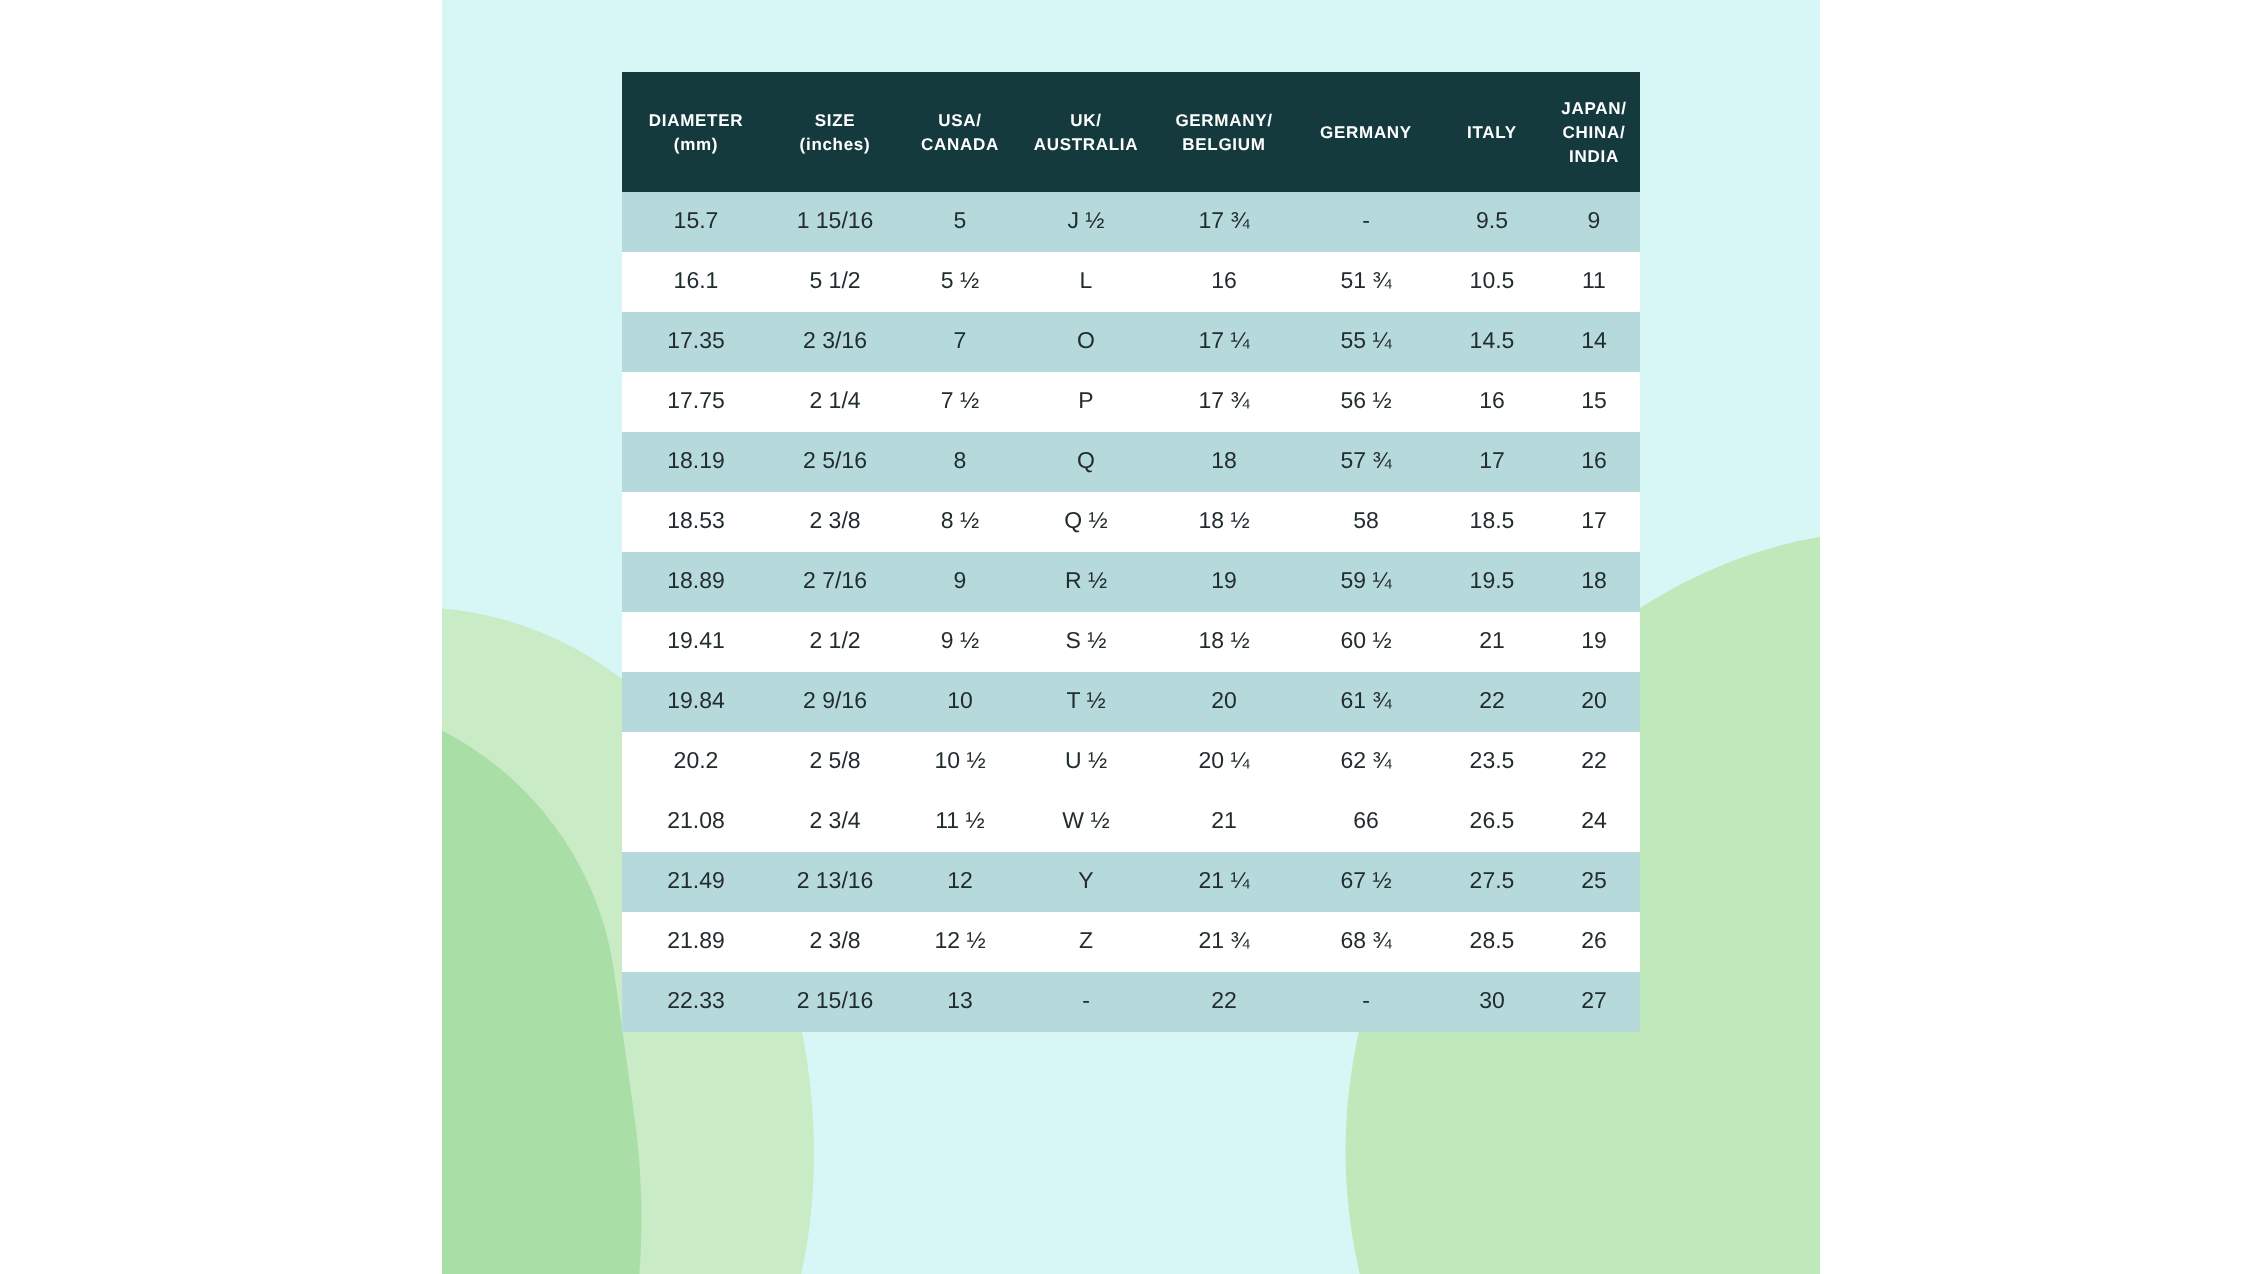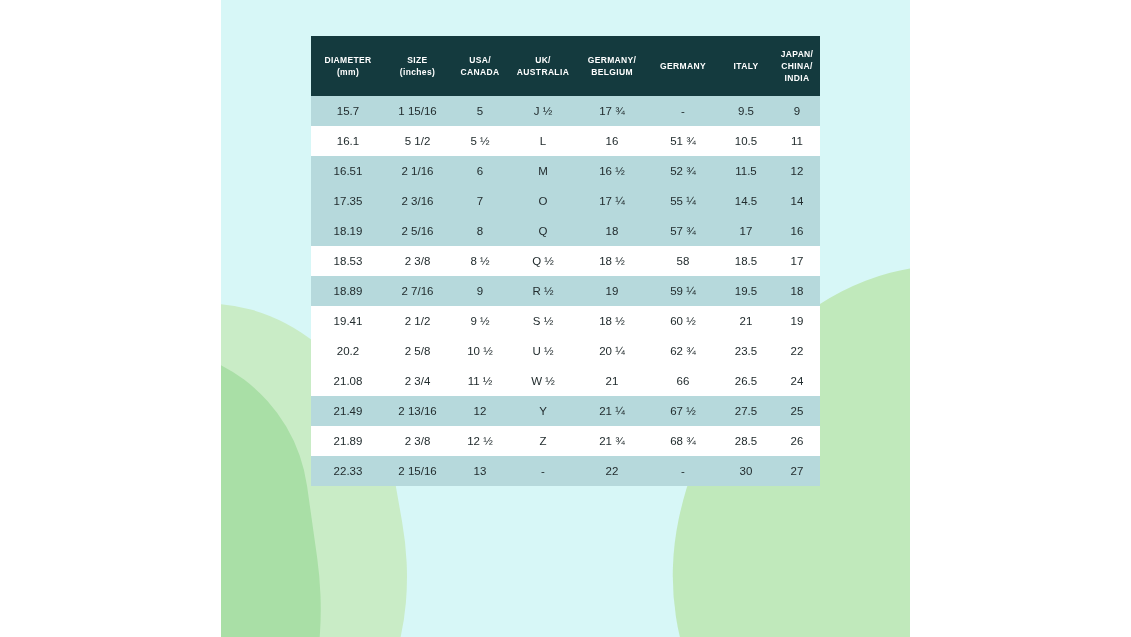--- a/index.html
+++ b/index.html
@@ -192,39 +192,39 @@
               <td>16.1</td>
               <td>5 1/2</td>
               <td>5 ½</td>
               <td>L</td>
               <td>16</td>
               <td>51 ¾</td>
               <td>10.5</td>
               <td>11</td>
             </tr>
             <tr class="even">
-              <td>16.51</td>
-              <td>2 1/16</td>
-              <td>6</td>
-              <td>M</td>
-              <td>16 ½</td>
-              <td>52 ¾</td>
-              <td>11.5</td>
-              <td>12</td>
-            </tr>
-            <tr class="even">
               <td>17.35</td>
               <td>2 3/16</td>
               <td>7</td>
               <td>O</td>
               <td>17 ¼</td>
               <td>55 ¼</td>
               <td>14.5</td>
               <td>14</td>
             </tr>
+            <tr class="odd">
+              <td>17.75</td>
+              <td>2 1/4</td>
+              <td>7 ½</td>
+              <td>P</td>
+              <td>17 ¾</td>
+              <td>56 ½</td>
+              <td>16</td>
+              <td>15</td>
+            </tr>
             <tr class="even">
               <td>18.19</td>
               <td>2 5/16</td>
               <td>8</td>
               <td>Q</td>
               <td>18</td>
               <td>57 ¾</td>
               <td>17</td>
               <td>16</td>
             </tr>
@@ -251,20 +251,30 @@
             <tr class="odd">
               <td>19.41</td>
               <td>2 1/2</td>
               <td>9 ½</td>
               <td>S ½</td>
               <td>18 ½</td>
               <td>60 ½</td>
               <td>21</td>
               <td>19</td>
             </tr>
+            <tr class="even">
+              <td>19.84</td>
+              <td>2 9/16</td>
+              <td>10</td>
+              <td>T ½</td>
+              <td>20</td>
+              <td>61 ¾</td>
+              <td>22</td>
+              <td>20</td>
+            </tr>
             <tr class="odd">
               <td>20.2</td>
               <td>2 5/8</td>
               <td>10 ½</td>
               <td>U ½</td>
               <td>20 ¼</td>
               <td>62 ¾</td>
               <td>23.5</td>
               <td>22</td>
             </tr>

